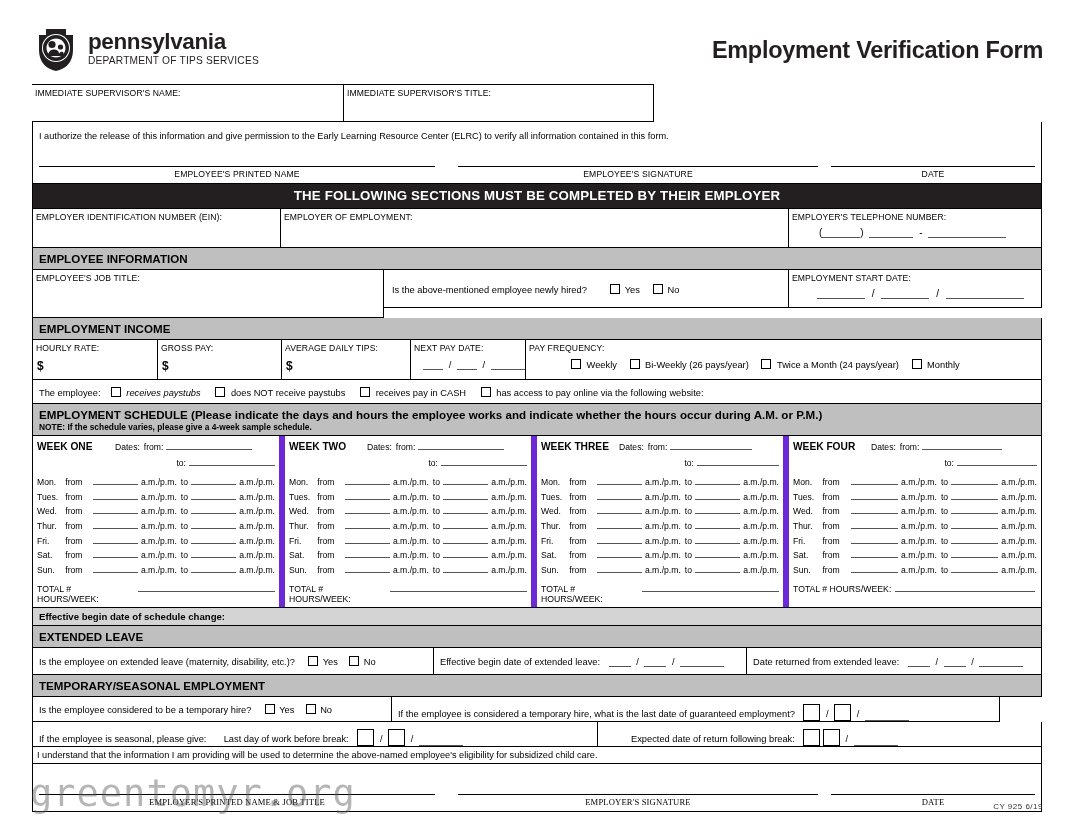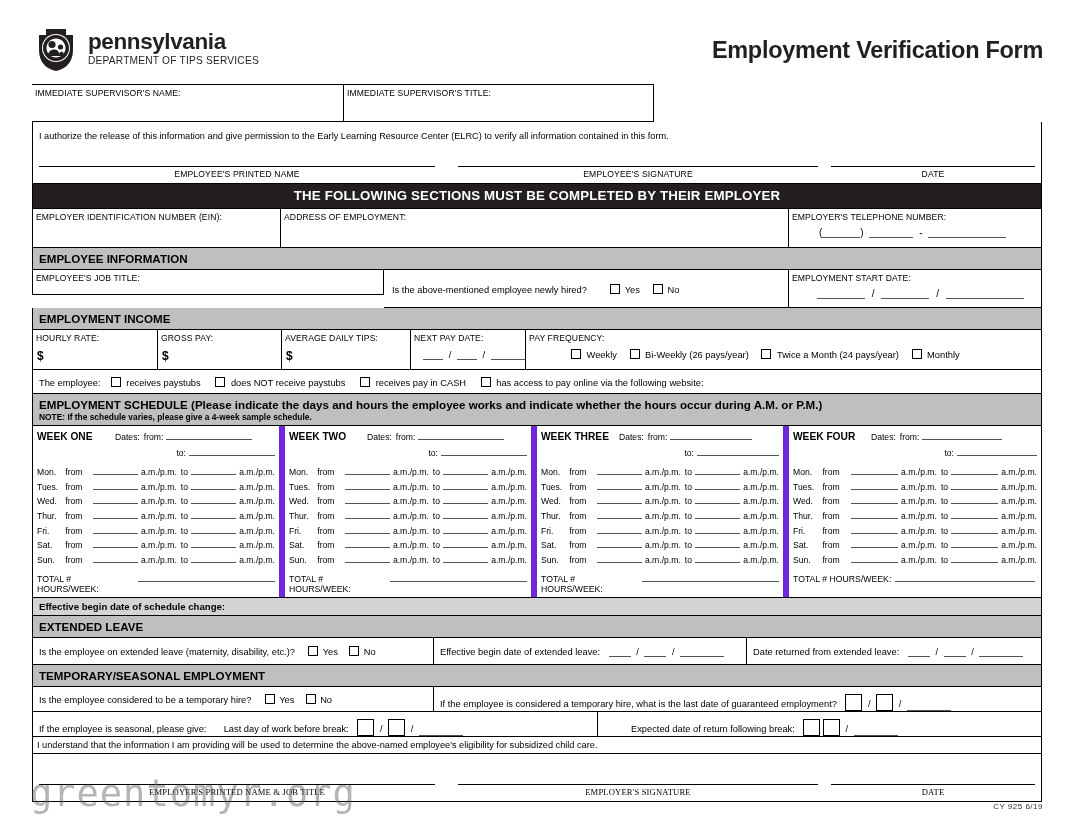--- a/index.html
+++ b/index.html
@@ -186,36 +186,36 @@
       </div>
     </div>
 
     <div class="bandblack">THE FOLLOWING SECTIONS MUST BE COMPLETED BY THEIR EMPLOYER</div>
 
     <div class="row">
       <div class="bx" style="width:249px;height:40px;">
         <span class="lbl">EMPLOYER IDENTIFICATION NUMBER (EIN):</span>
       </div>
       <div class="bx" style="width:508px;height:40px;border-left:none;">
-        <span class="lbl">ADDRESS OF EMPLOYMENT:</span>
+        <span class="lbl">EMPLOYER OF EMPLOYMENT:</span>
       </div>
       <div class="bx" style="width:253px;height:40px;border-left:none;">
         <span class="lbl">EMPLOYER'S TELEPHONE NUMBER:</span>
         <div style="font-size:10px;padding:5px 0 0 30px;">
           <span>(</span><span class="ul" style="width:38px;"></span><span>)</span>
           <span class="ul" style="width:44px;margin:0 3px;"></span>
           <span>-</span>
           <span class="ul" style="width:78px;margin-left:3px;"></span>
         </div>
       </div>
     </div>
 
     <div class="bandgray">EMPLOYEE INFORMATION</div>
     <div class="row">
-      <div class="bx" style="width:352px;height:25px;border-top:none;">
+      <div class="bx" style="width:352px;height:48px;border-top:none;">
         <span class="lbl">EMPLOYEE'S JOB TITLE:</span>
       </div>
       <div class="bx" style="width:405px;height:38px;border-left:none;border-top:none;">
         <div style="font-size:9.3px;padding:14px 0 0 8px;">
           <span>Is the above-mentioned employee newly hired?</span>
           <span style="display:inline-block;width:18px;"></span>
           <span class="cbx"></span>
           <span style="margin-left:2px;">Yes</span>
           <span style="display:inline-block;width:8px;"></span>
           <span class="cbx"></span>
@@ -271,21 +271,21 @@
           <span style="margin:0 0 0 3px;">Monthly</span>
         </div>
       </div>
     </div>
 
     <div class="bx" style="width:1010px;height:24px;border-top:none;">
       <div style="font-size:9.3px;padding:7px 0 0 6px;white-space:nowrap;">
         <span>The employee:</span>
         <span style="display:inline-block;width:5px;"></span>
         <span class="cbx"></span>
-        <span style="margin:0 12px 0 3px;">receives paystubs</span>
+        <span style="margin:0 12px 0 3px;font-style:italic;">receives paystubs</span>
         <span class="cbx"></span>
         <span style="margin:0 12px 0 3px;">does NOT receive paystubs</span>
         <span class="cbx"></span>
         <span style="margin:0 12px 0 3px;">receives pay in CASH</span>
         <span class="cbx"></span>
         <span style="margin:0 0 0 3px;">has access to pay online via the following website:</span>
       </div>
     </div>
 
     <div class="bandgray" style="padding-bottom:3px;">
@@ -663,21 +663,21 @@
           <span style="margin:0 3px;">/</span>
           <span class="ul" style="width:22px;"></span>
           <span style="margin:0 3px;">/</span>
           <span class="ul" style="width:44px;"></span>
         </div>
       </div>
     </div>
 
     <div class="bandgray">TEMPORARY/SEASONAL EMPLOYMENT</div>
     <div class="row">
-      <div class="bx" style="width:402px;height:25px;border-top:none;">
+      <div class="bx" style="width:360px;height:25px;border-top:none;">
         <div style="font-size:9.3px;padding:7px 0 0 6px;white-space:nowrap;">
           <span>Is the employee considered to be a temporary hire?</span>
           <span style="display:inline-block;width:8px;"></span>
           <span class="cbx"></span>
           <span style="margin-left:2px;">Yes</span>
           <span style="display:inline-block;width:6px;"></span>
           <span class="cbx"></span>
           <span style="margin-left:2px;">No</span>
         </div>
       </div>

